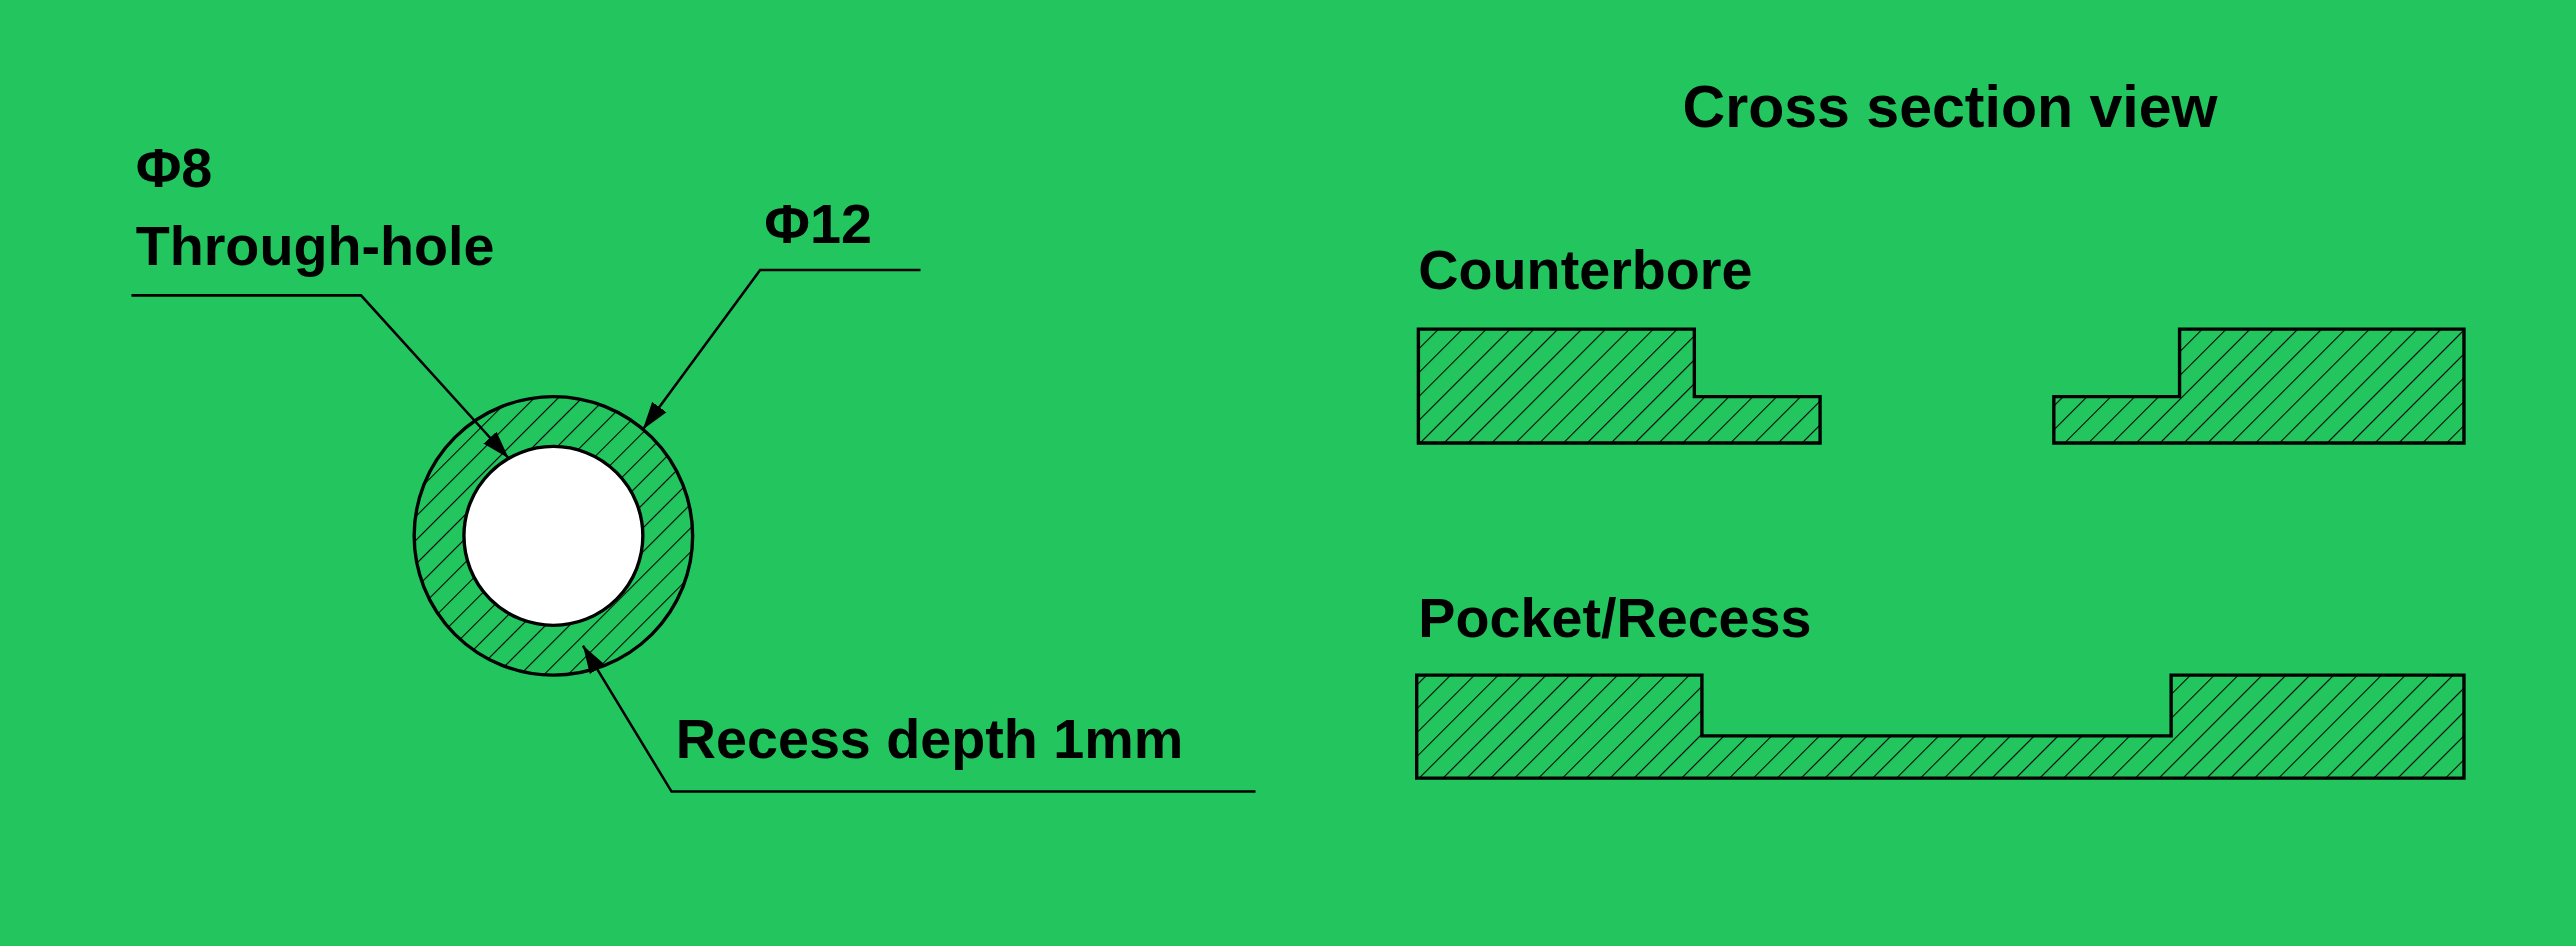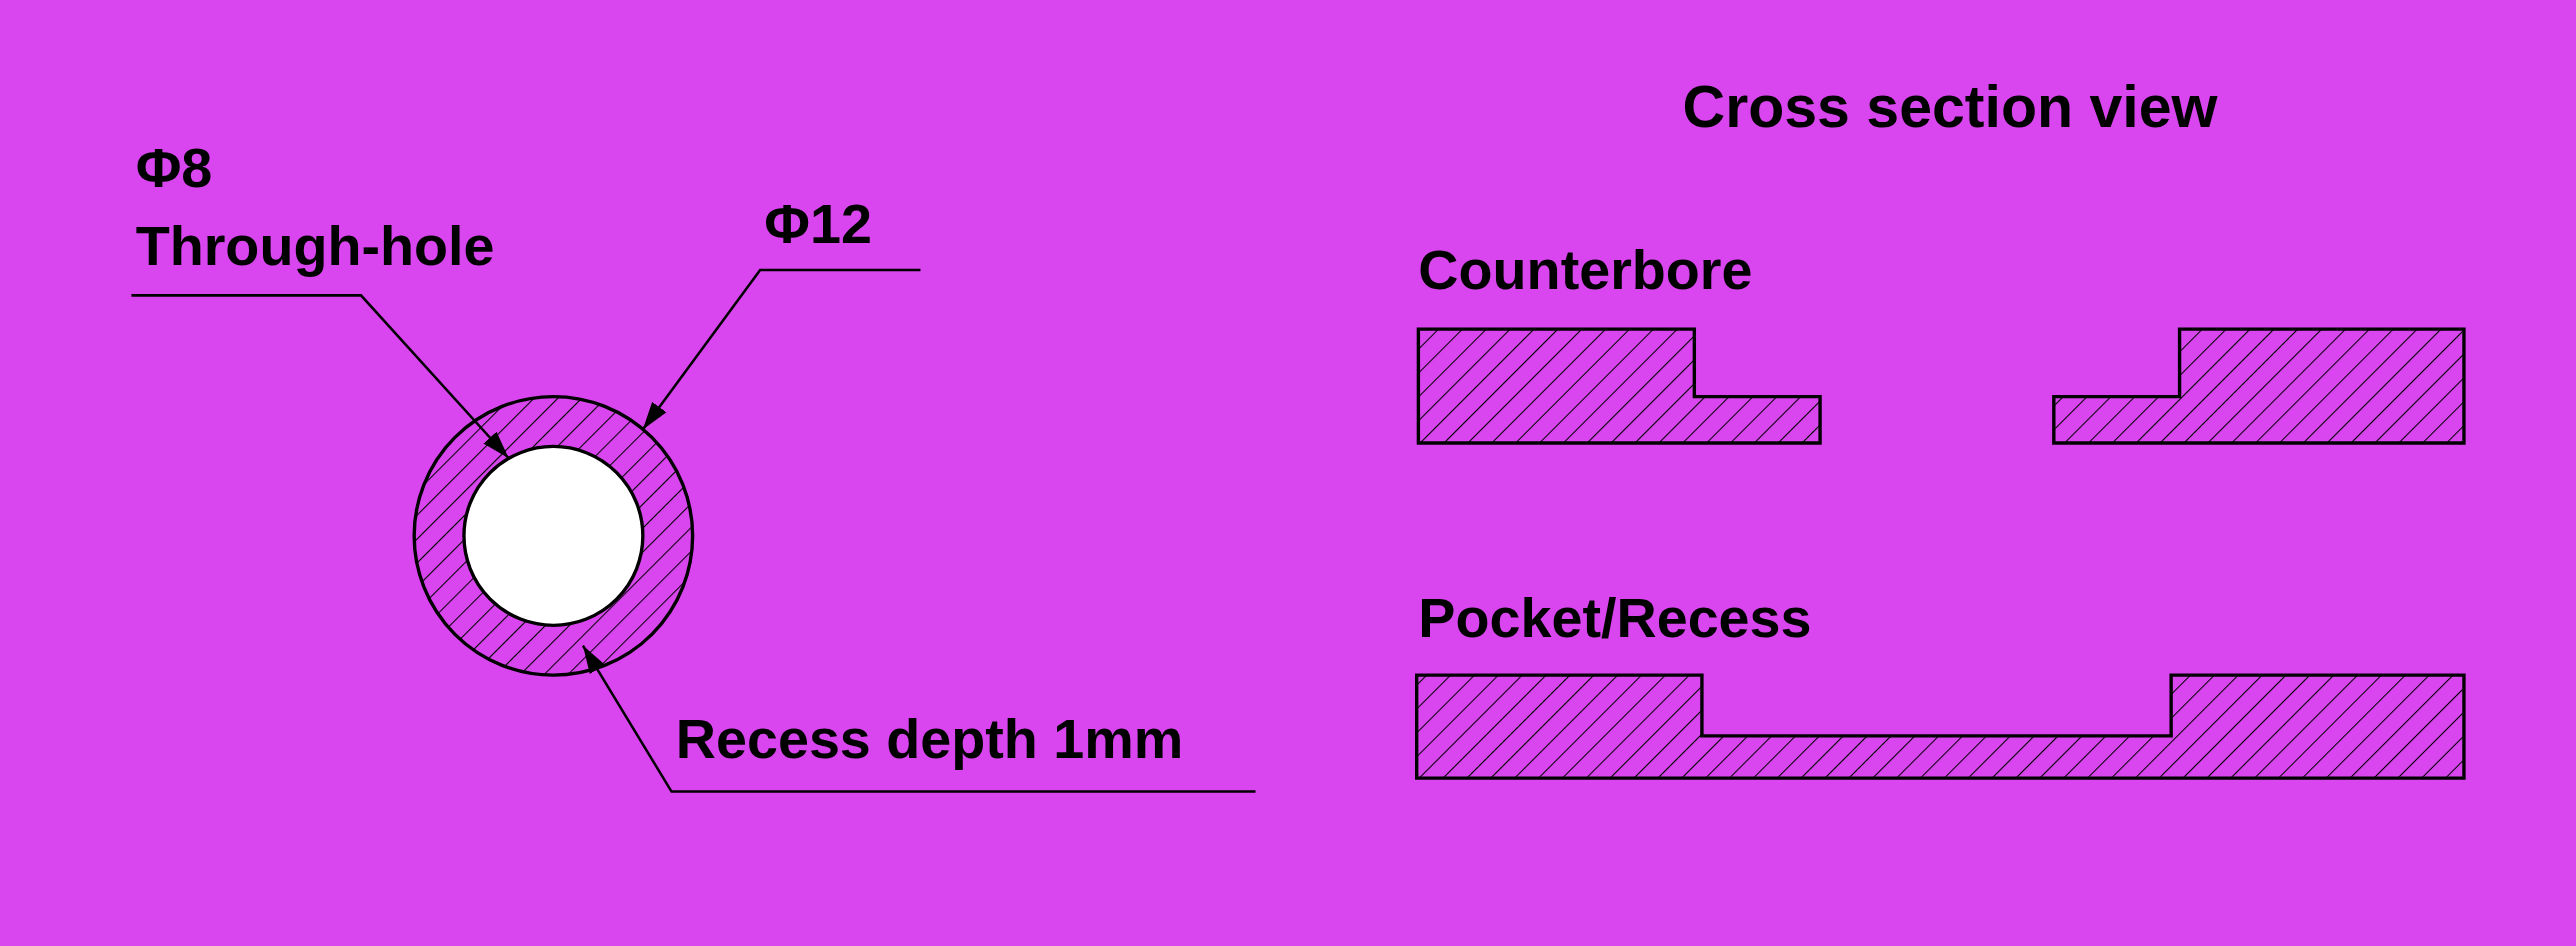--- a/index.html
+++ b/index.html
@@ -4,21 +4,21 @@
 <style>
   html, body {
     margin: 0;
     padding: 0;
     background: #ffffff;
   }
   .canvas {
     position: relative;
     width: 2576px;
     height: 946px;
-    background: #d946ef;
+    background: #22c55e;
     overflow: hidden;
   }
   svg text {
     font-family: "Liberation Sans", sans-serif;
     font-weight: bold;
     fill: #000000;
   }
   .label    { font-size: 66px; }
   .title    { font-size: 70px; }
   .leader   { fill: none; stroke: #000000; stroke-width: 3; }

